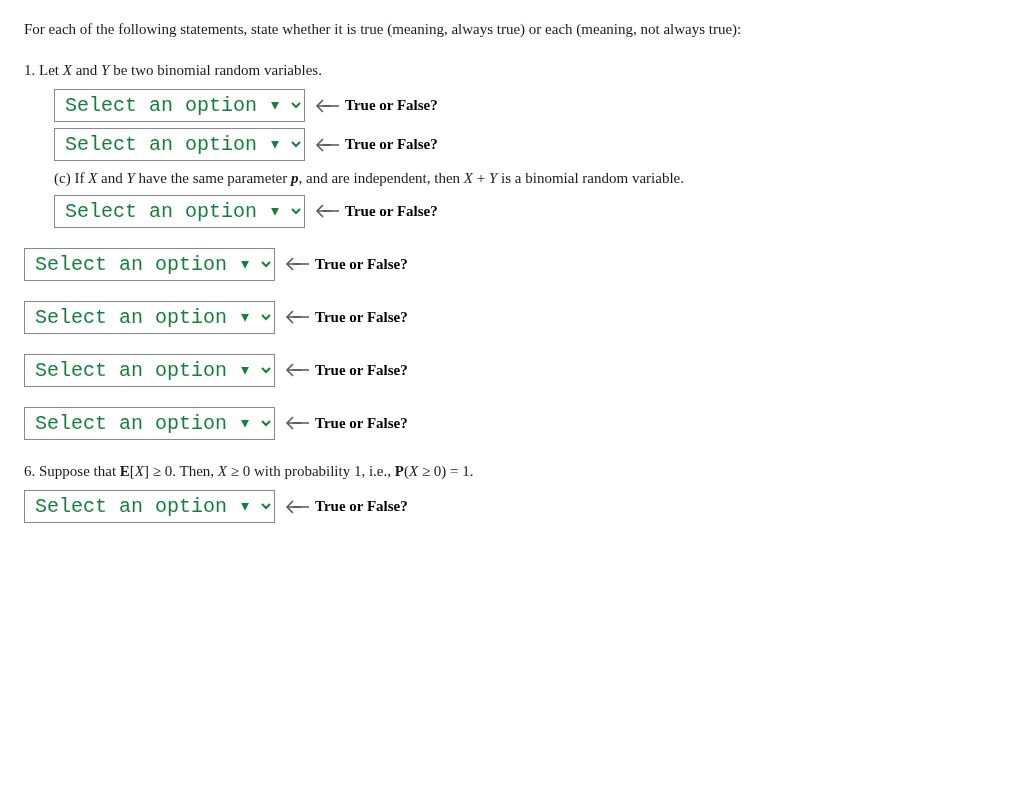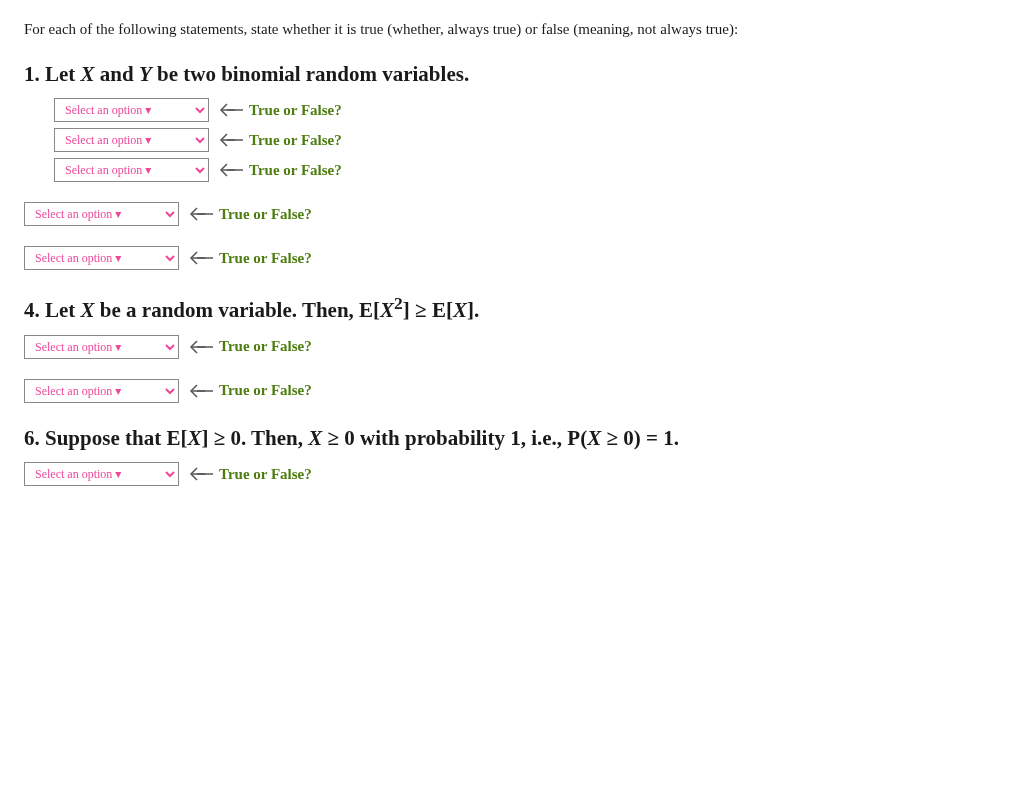--- a/index.html
+++ b/index.html
@@ -21,22 +21,21 @@
       margin-bottom: 18px;
       font-size: 15px;
     }
 
     .question-block {
       margin-bottom: 20px;
     }
 
     .question-number {
       margin-bottom: 8px;
-      font-size: 21px;
-      font-weight: bold;
+      font-size: 15px;
     }
 
     .sub-question {
       margin-left: 30px;
       margin-bottom: 6px;
     }
 
     .sub-question-text {
       margin-bottom: 5px;
       font-size: 15px;
@@ -47,45 +46,45 @@
       align-items: center;
       gap: 8px;
       margin-top: 4px;
       margin-bottom: 2px;
     }
 
     .select-dropdown {
       border: 1px solid #888;
       background: #fff;
       padding: 3px 6px;
-      font-size: 12px;
-      font-family: Liberation Serif, serif;
+      font-size: 20px;
+      font-family: Liberation Mono, monospace;
       cursor: pointer;
       min-width: 155px;
-      color: #ec4899;
+      color: #15803d;
     }
 
     .arrow-label {
       font-size: 15px;
       font-weight: bold;
       display: flex;
       align-items: center;
       gap: 4px;
-      color: #4d7c0f;
+      color: #000000;
       text-align: right;
     }
 
     .arrow-svg {
       display: inline-block;
     }
   </style>
 </head>
 <body>
 
-<p class="intro">For each of the following statements, state whether it is true (whether, always true) or false (meaning, not always true):</p>
+<p class="intro">For each of the following statements, state whether it is true (meaning, always true) or each (meaning, not always true):</p>
 
 <div class="question-block">
   <div class="question-number">
     1. Let <i>X</i> and <i>Y</i> be two binomial random variables.
   </div>
 
   <div class="sub-question">
     <div class="answer-row">
       <select class="select-dropdown">
         <option value="">Select an option ▾</option>
@@ -115,20 +114,23 @@
           <line x1="26" y1="10" x2="4" y2="10" stroke="#555" stroke-width="1.5"></line>
           <polyline points="10,4 4,10 10,16" fill="none" stroke="#555" stroke-width="1.5"></polyline>
           <line x1="18" y1="10" x2="10" y2="10" stroke="#555" stroke-width="1.5"></line>
         </svg>
         <b>True or False?</b>
       </span>
     </div>
   </div>
 
   <div class="sub-question">
+    <div class="sub-question-text">
+      (c) If <i>X</i> and <i>Y</i> have the same parameter <b><i>p</i></b>, and are independent, then <i>X</i> + <i>Y</i> is a binomial random variable.
+    </div>
     <div class="answer-row">
       <select class="select-dropdown">
         <option value="">Select an option ▾</option>
         <option value="true">True</option>
         <option value="false">False</option>
       </select>
       <span class="arrow-label">
         <svg class="arrow-svg" width="28" height="20" viewBox="0 0 28 20">
           <line x1="26" y1="10" x2="4" y2="10" stroke="#555" stroke-width="1.5"></line>
           <polyline points="10,4 4,10 10,16" fill="none" stroke="#555" stroke-width="1.5"></polyline>
@@ -170,23 +172,20 @@
         <line x1="26" y1="10" x2="4" y2="10" stroke="#555" stroke-width="1.5"></line>
         <polyline points="10,4 4,10 10,16" fill="none" stroke="#555" stroke-width="1.5"></polyline>
         <line x1="18" y1="10" x2="10" y2="10" stroke="#555" stroke-width="1.5"></line>
       </svg>
       <b>True or False?</b>
     </span>
   </div>
 </div>
 
 <div class="question-block">
-  <div class="question-number">
-    4. Let <i>X</i> be a random variable. Then, <b>E</b>[<i>X</i><sup>2</sup>] ≥ <b>E</b>[<i>X</i>].
-  </div>
   <div class="answer-row">
     <select class="select-dropdown">
       <option value="">Select an option ▾</option>
       <option value="true">True</option>
       <option value="false">False</option>
     </select>
     <span class="arrow-label">
       <svg class="arrow-svg" width="28" height="20" viewBox="0 0 28 20">
         <line x1="26" y1="10" x2="4" y2="10" stroke="#555" stroke-width="1.5"></line>
         <polyline points="10,4 4,10 10,16" fill="none" stroke="#555" stroke-width="1.5"></polyline>

